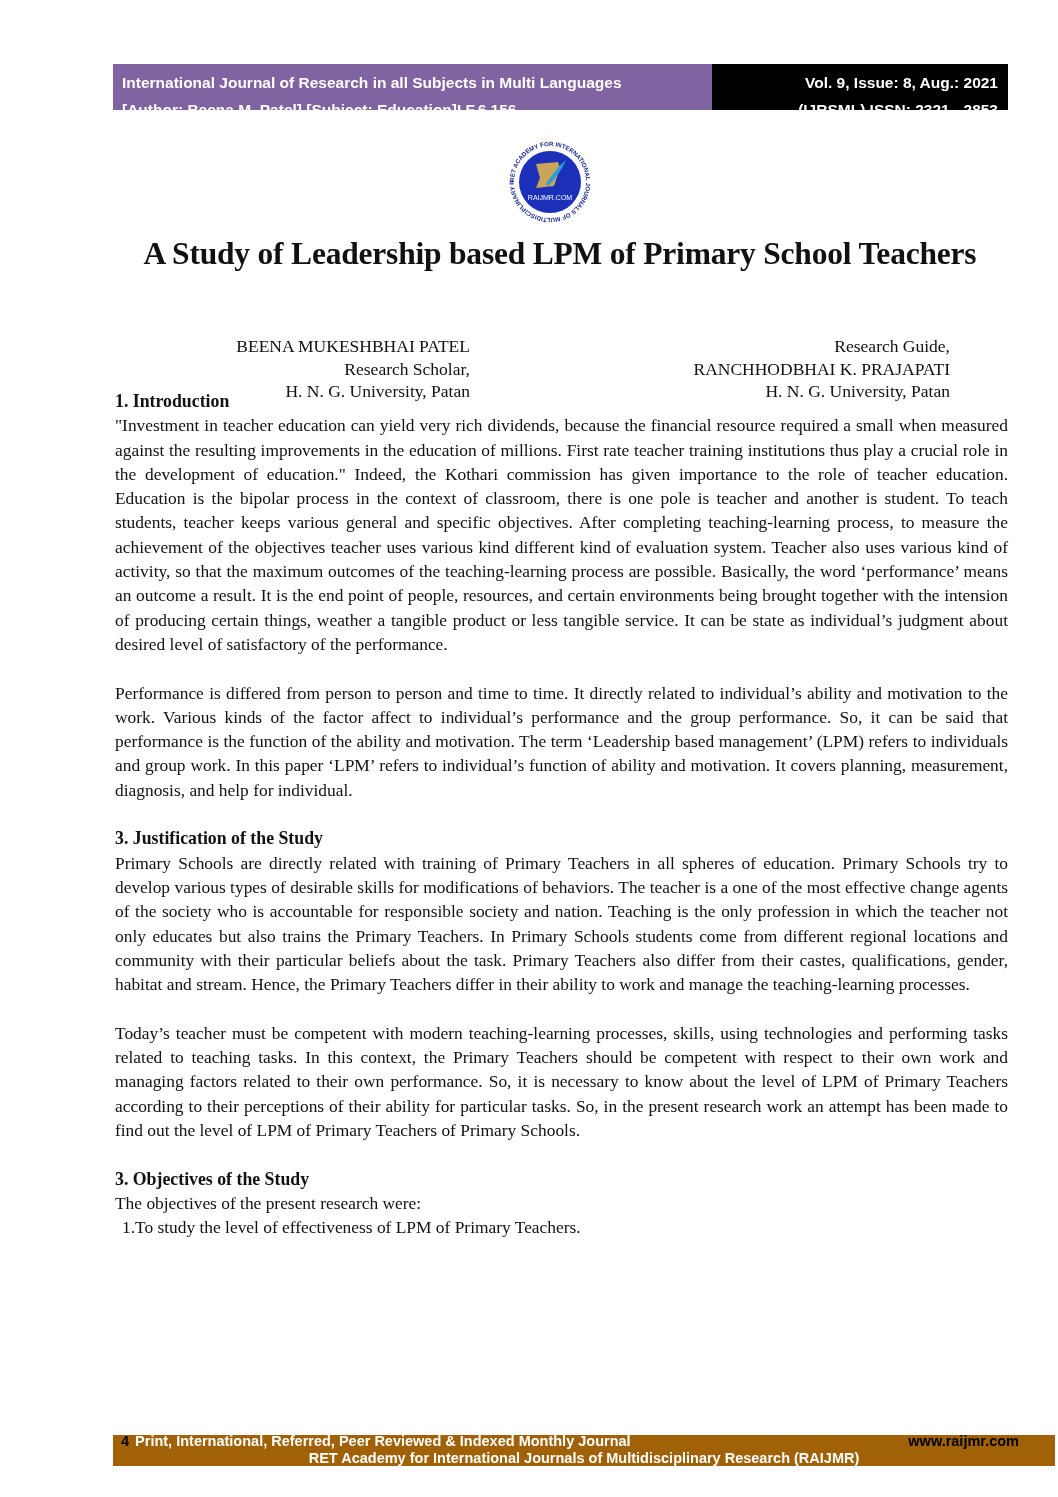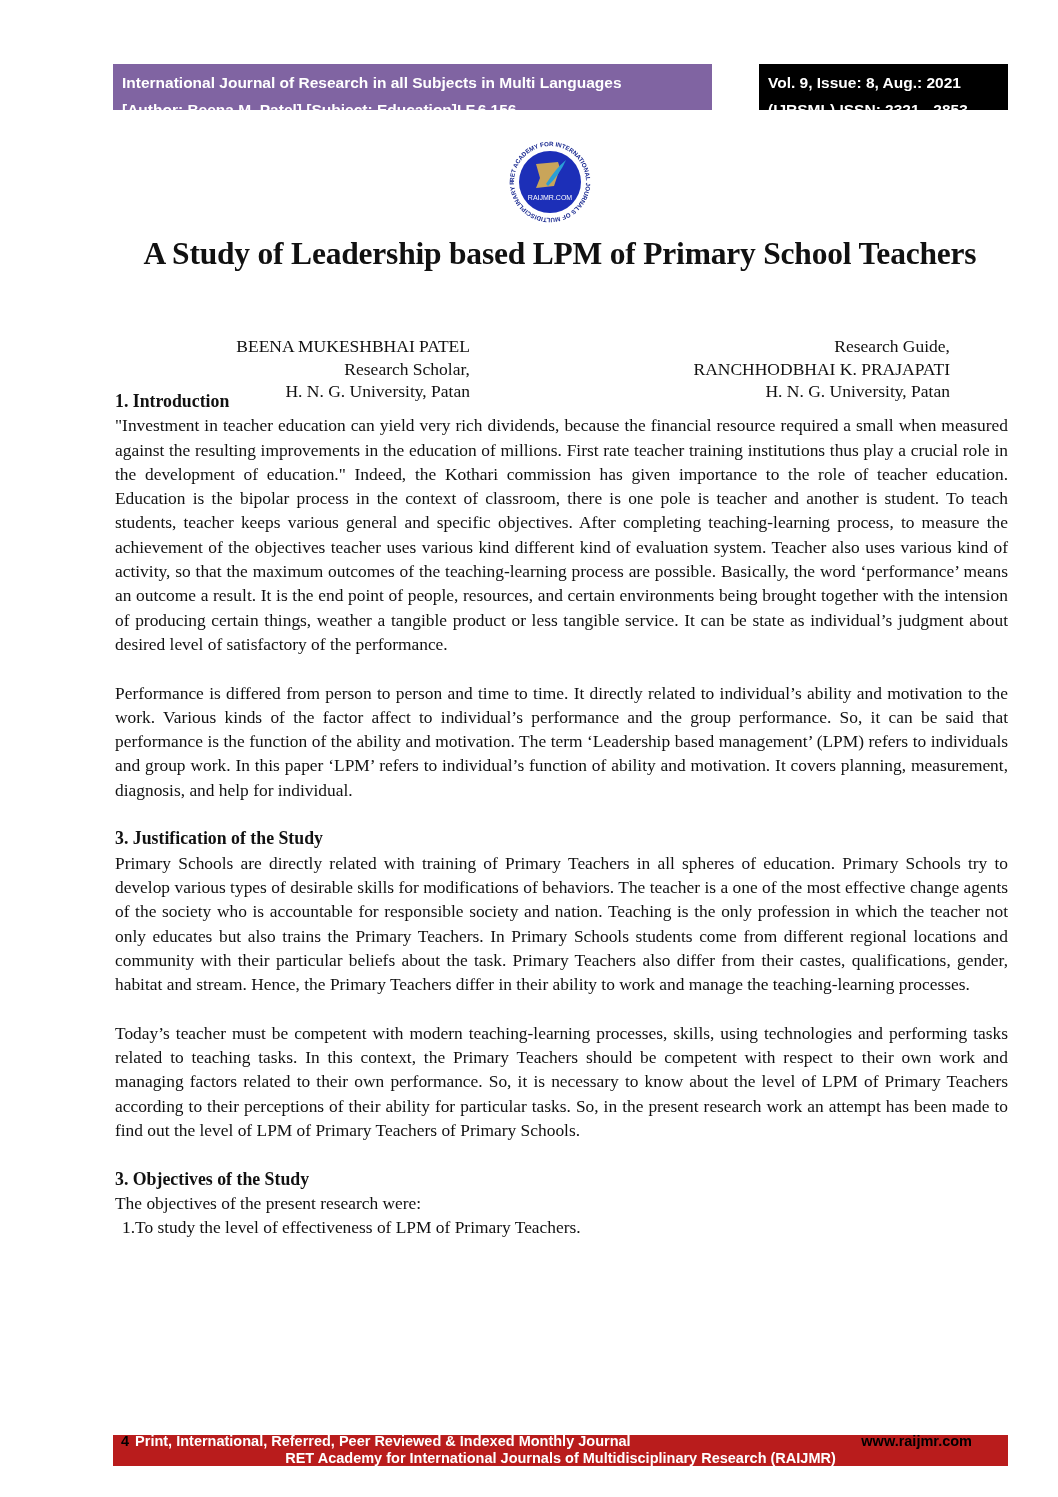--- a/index.html
+++ b/index.html
@@ -1,35 +1,35 @@
 <!DOCTYPE html>
 <html><head>
 <meta charset="utf-8">
 <style>
   html, body { margin: 0; padding: 0; background: #ffffff; }
   body { width: 1058px; height: 1497px; position: relative; overflow: hidden;
          font-family: "Liberation Serif", serif; color: #111; }
-  .header { position: absolute; left: 113px; top: 64px; width: 895px; height: 46px; display: flex; gap: 47px; }
+  .header { position: absolute; left: 113px; top: 64px; width: 895px; height: 46px; display: flex; }
   .header-left { background: #8064a2; width: 599px; height: 100%; box-sizing: border-box; padding: 5px 0 0 9px;
                  font-family: "Liberation Sans", sans-serif; font-weight: bold; color: #fff; font-size: 15.5px; line-height: 27px; }
-  .header-right { background: #000; flex: 1; height: 100%; box-sizing: border-box; padding: 5px 10px 0 9px; text-align: left;
+  .header-right { background: #000; flex: 1; height: 100%; box-sizing: border-box; padding: 5px 10px 0 9px; text-align: right;
                   font-family: "Liberation Sans", sans-serif; font-weight: bold; color: #fff; font-size: 15.5px; line-height: 27px; }
   .logo { position: absolute; left: 506px; top: 138px; width: 88px; height: 88px; }
   .title { position: absolute; left: 0; top: 236px; width: 1120px; text-align: center; font-weight: bold;
            font-size: 31.5px; letter-spacing: -0.2px; }
   .author { position: absolute; top: 298px; text-align: right; font-size: 17.5px; line-height: 22.5px; margin-top: 37px; }
   .author.a1 { left: 170px; width: 300px; }
   .author.a2 { left: 650px; width: 300px; }
   .content { position: absolute; left: 115px; top: 389px; width: 893px; font-size: 17.4px; line-height: 24.3px; }
   .content h2 { font-size: 17.8px; font-weight: bold; margin: 0; line-height: 24.3px; }
   .content p { margin: 0; text-align: justify; }
   .gap { height: 24.3px; }
   .objective { padding-left: 7px; }
-  .footer { position: absolute; left: 113px; top: 1435px; width: 895px; height: 31px; background: #b91c1c;
-            font-family: "Liberation Sans", sans-serif; font-weight: bold; color: #fff; font-size: 14.5px; }
+  .footer { position: absolute; left: 113px; top: 1435px; width: 895px; height: 31px; background: #a16207;
+            font-family: "Liberation Sans", sans-serif; font-weight: bold; color: #fff; font-size: 14.5px; padding-left: 47px; }
   .footer-line1 { position: absolute; left: 8px; top: -2px; white-space: nowrap; }
   .footer-line1 .pg { color: #000; margin-right: 6px; }
   .footer-url { position: absolute; right: 36px; top: -2px; color: #000; text-align: right; }
   .footer-line2 { position: absolute; left: 0; width: 100%; top: 15px; text-align: center; }
 </style>
 </head>
 <body>
 
 <div class="header">
   <div class="header-left">

